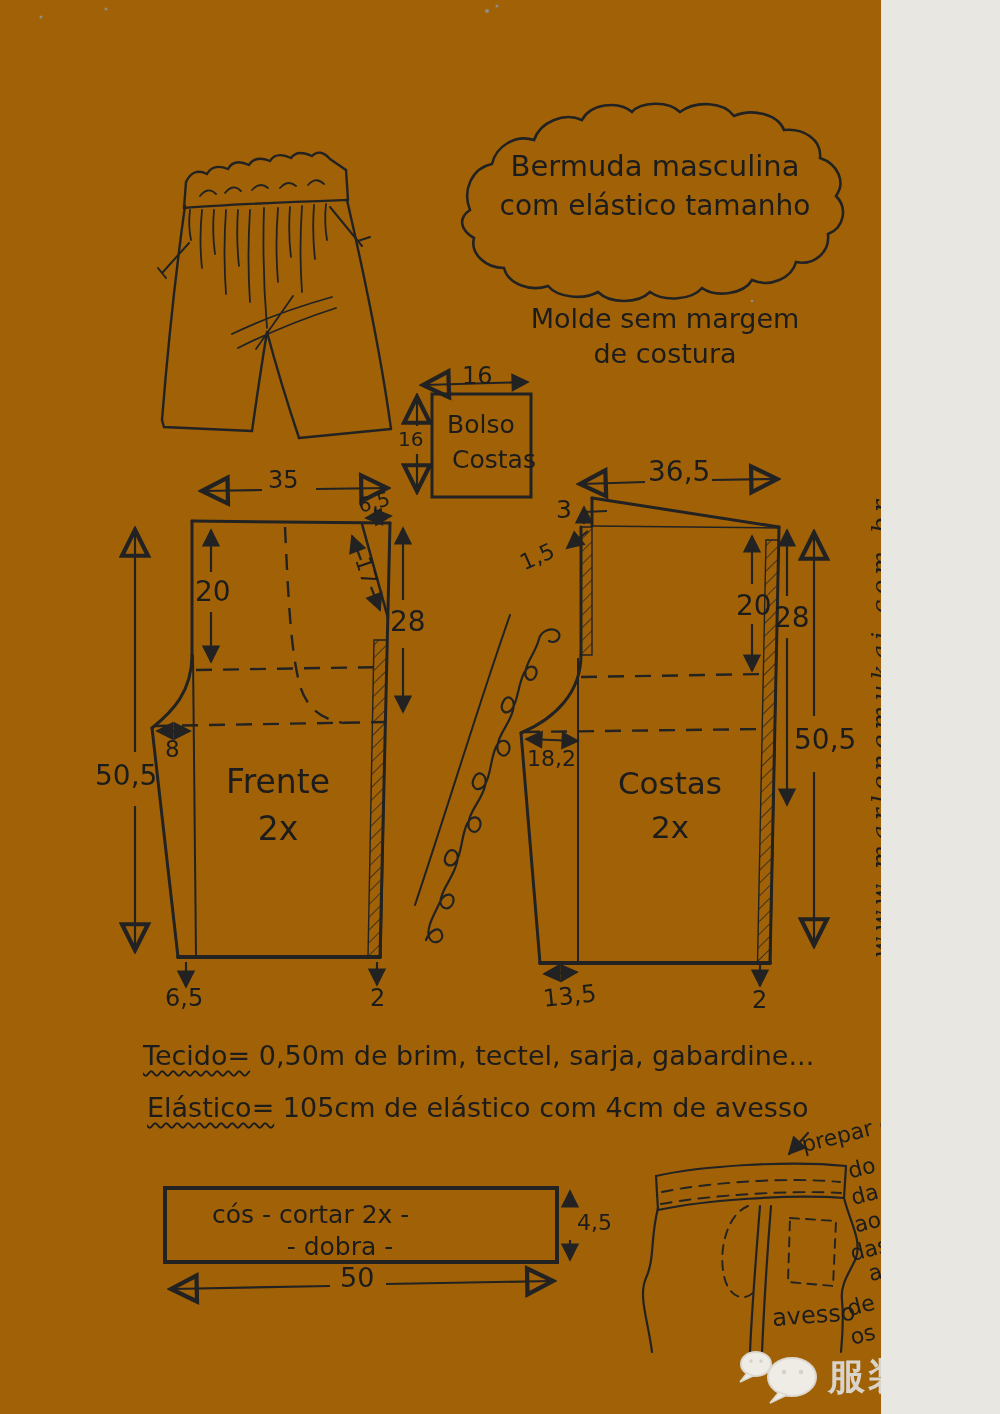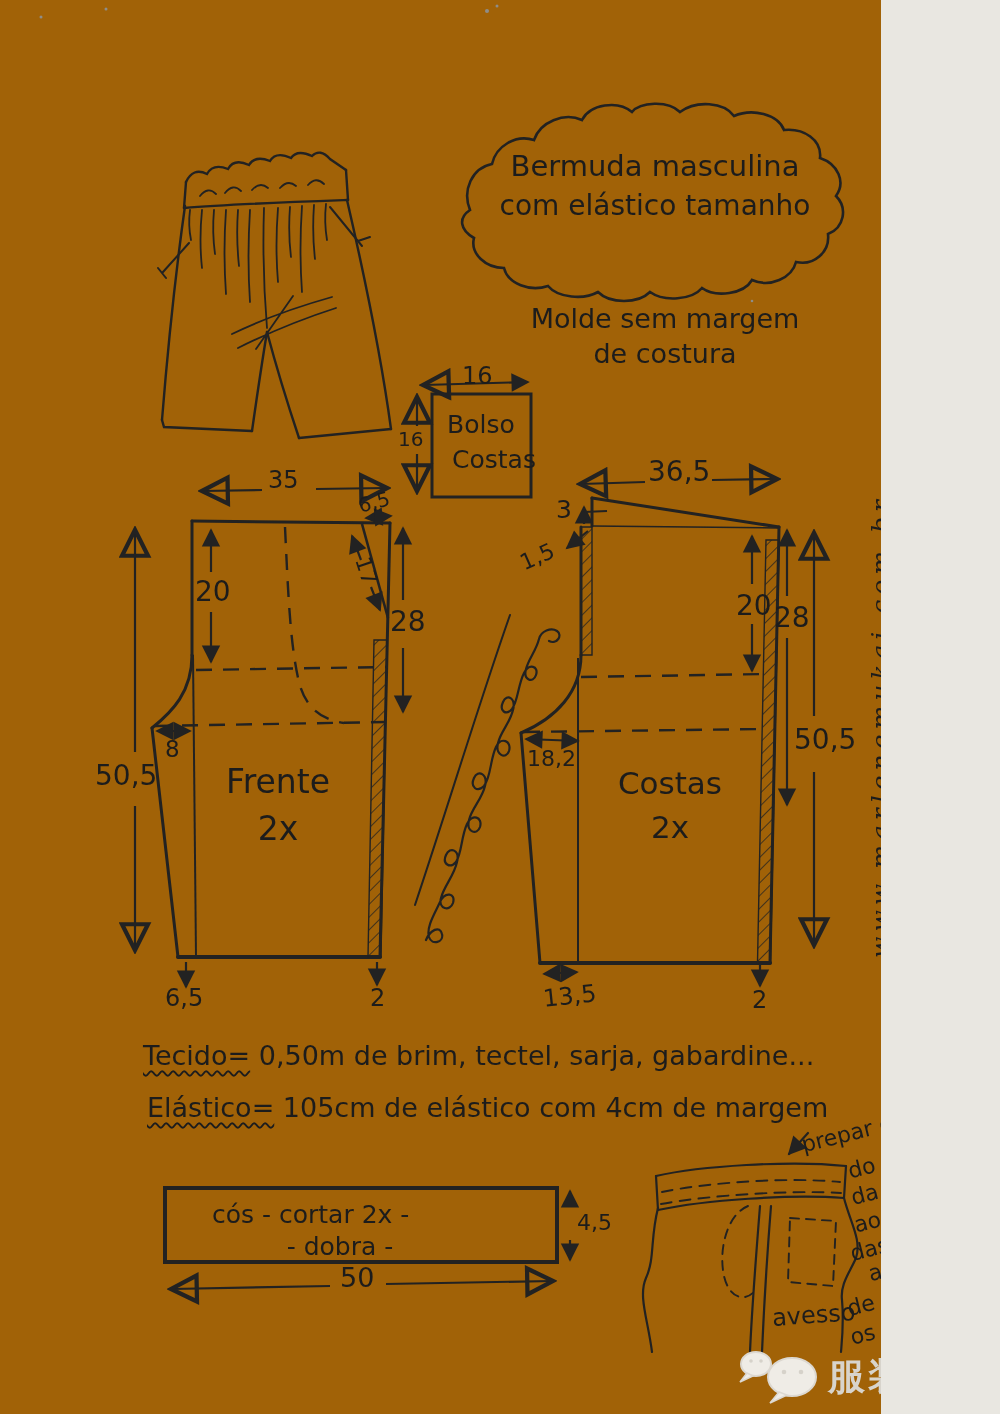--- a/index.html
+++ b/index.html
@@ -236,21 +236,21 @@
 <div class="lbl" style="left:774px;top:604px;font-size:28px;">28</div>
 <div class="lbl" style="left:794px;top:726px;font-size:28px;">50,5</div>
 <div class="lbl" style="left:527px;top:748px;font-size:22px;">18,2</div>
 <div class="lbl" style="left:543px;top:984px;font-size:24px;transform:rotate(-6deg);">13,5</div>
 <div class="lbl" style="left:752px;top:988px;font-size:24px;">2</div>
 
 <div class="lbl" style="left:143px;top:1042px;font-size:27px;">
   <span class="wavy">Tecido=</span><span> 0,50m de brim, tectel, sarja, gabardine...</span>
 </div>
 <div class="lbl" style="left:147px;top:1094px;font-size:27px;">
-  <span class="wavy">Elástico=</span><span> 105cm de elástico com 4cm de margem</span>
+  <span class="wavy">Elástico=</span><span> 105cm de elástico com 4cm de avesso</span>
 </div>
 
 <div class="lbl" style="left:212px;top:1202px;font-size:25px;">cós - cortar 2x -</div>
 <div class="lbl ctr" style="left:230px;top:1234px;width:220px;font-size:25px;">- dobra -</div>
 <div class="lbl" style="left:577px;top:1212px;font-size:22px;text-align:center;">4,5</div>
 <div class="lbl" style="left:340px;top:1264px;font-size:27px;">50</div>
 
 <div class="lbl" style="left:800px;top:1118px;font-size:22px;transform:rotate(-14deg);">prepar o cós</div>
 <div class="lbl" style="left:847px;top:1148px;font-size:22px;transform:rotate(-14deg);">do centro</div>
 <div class="lbl" style="left:850px;top:1175px;font-size:22px;transform:rotate(-14deg);">da frente</div>

